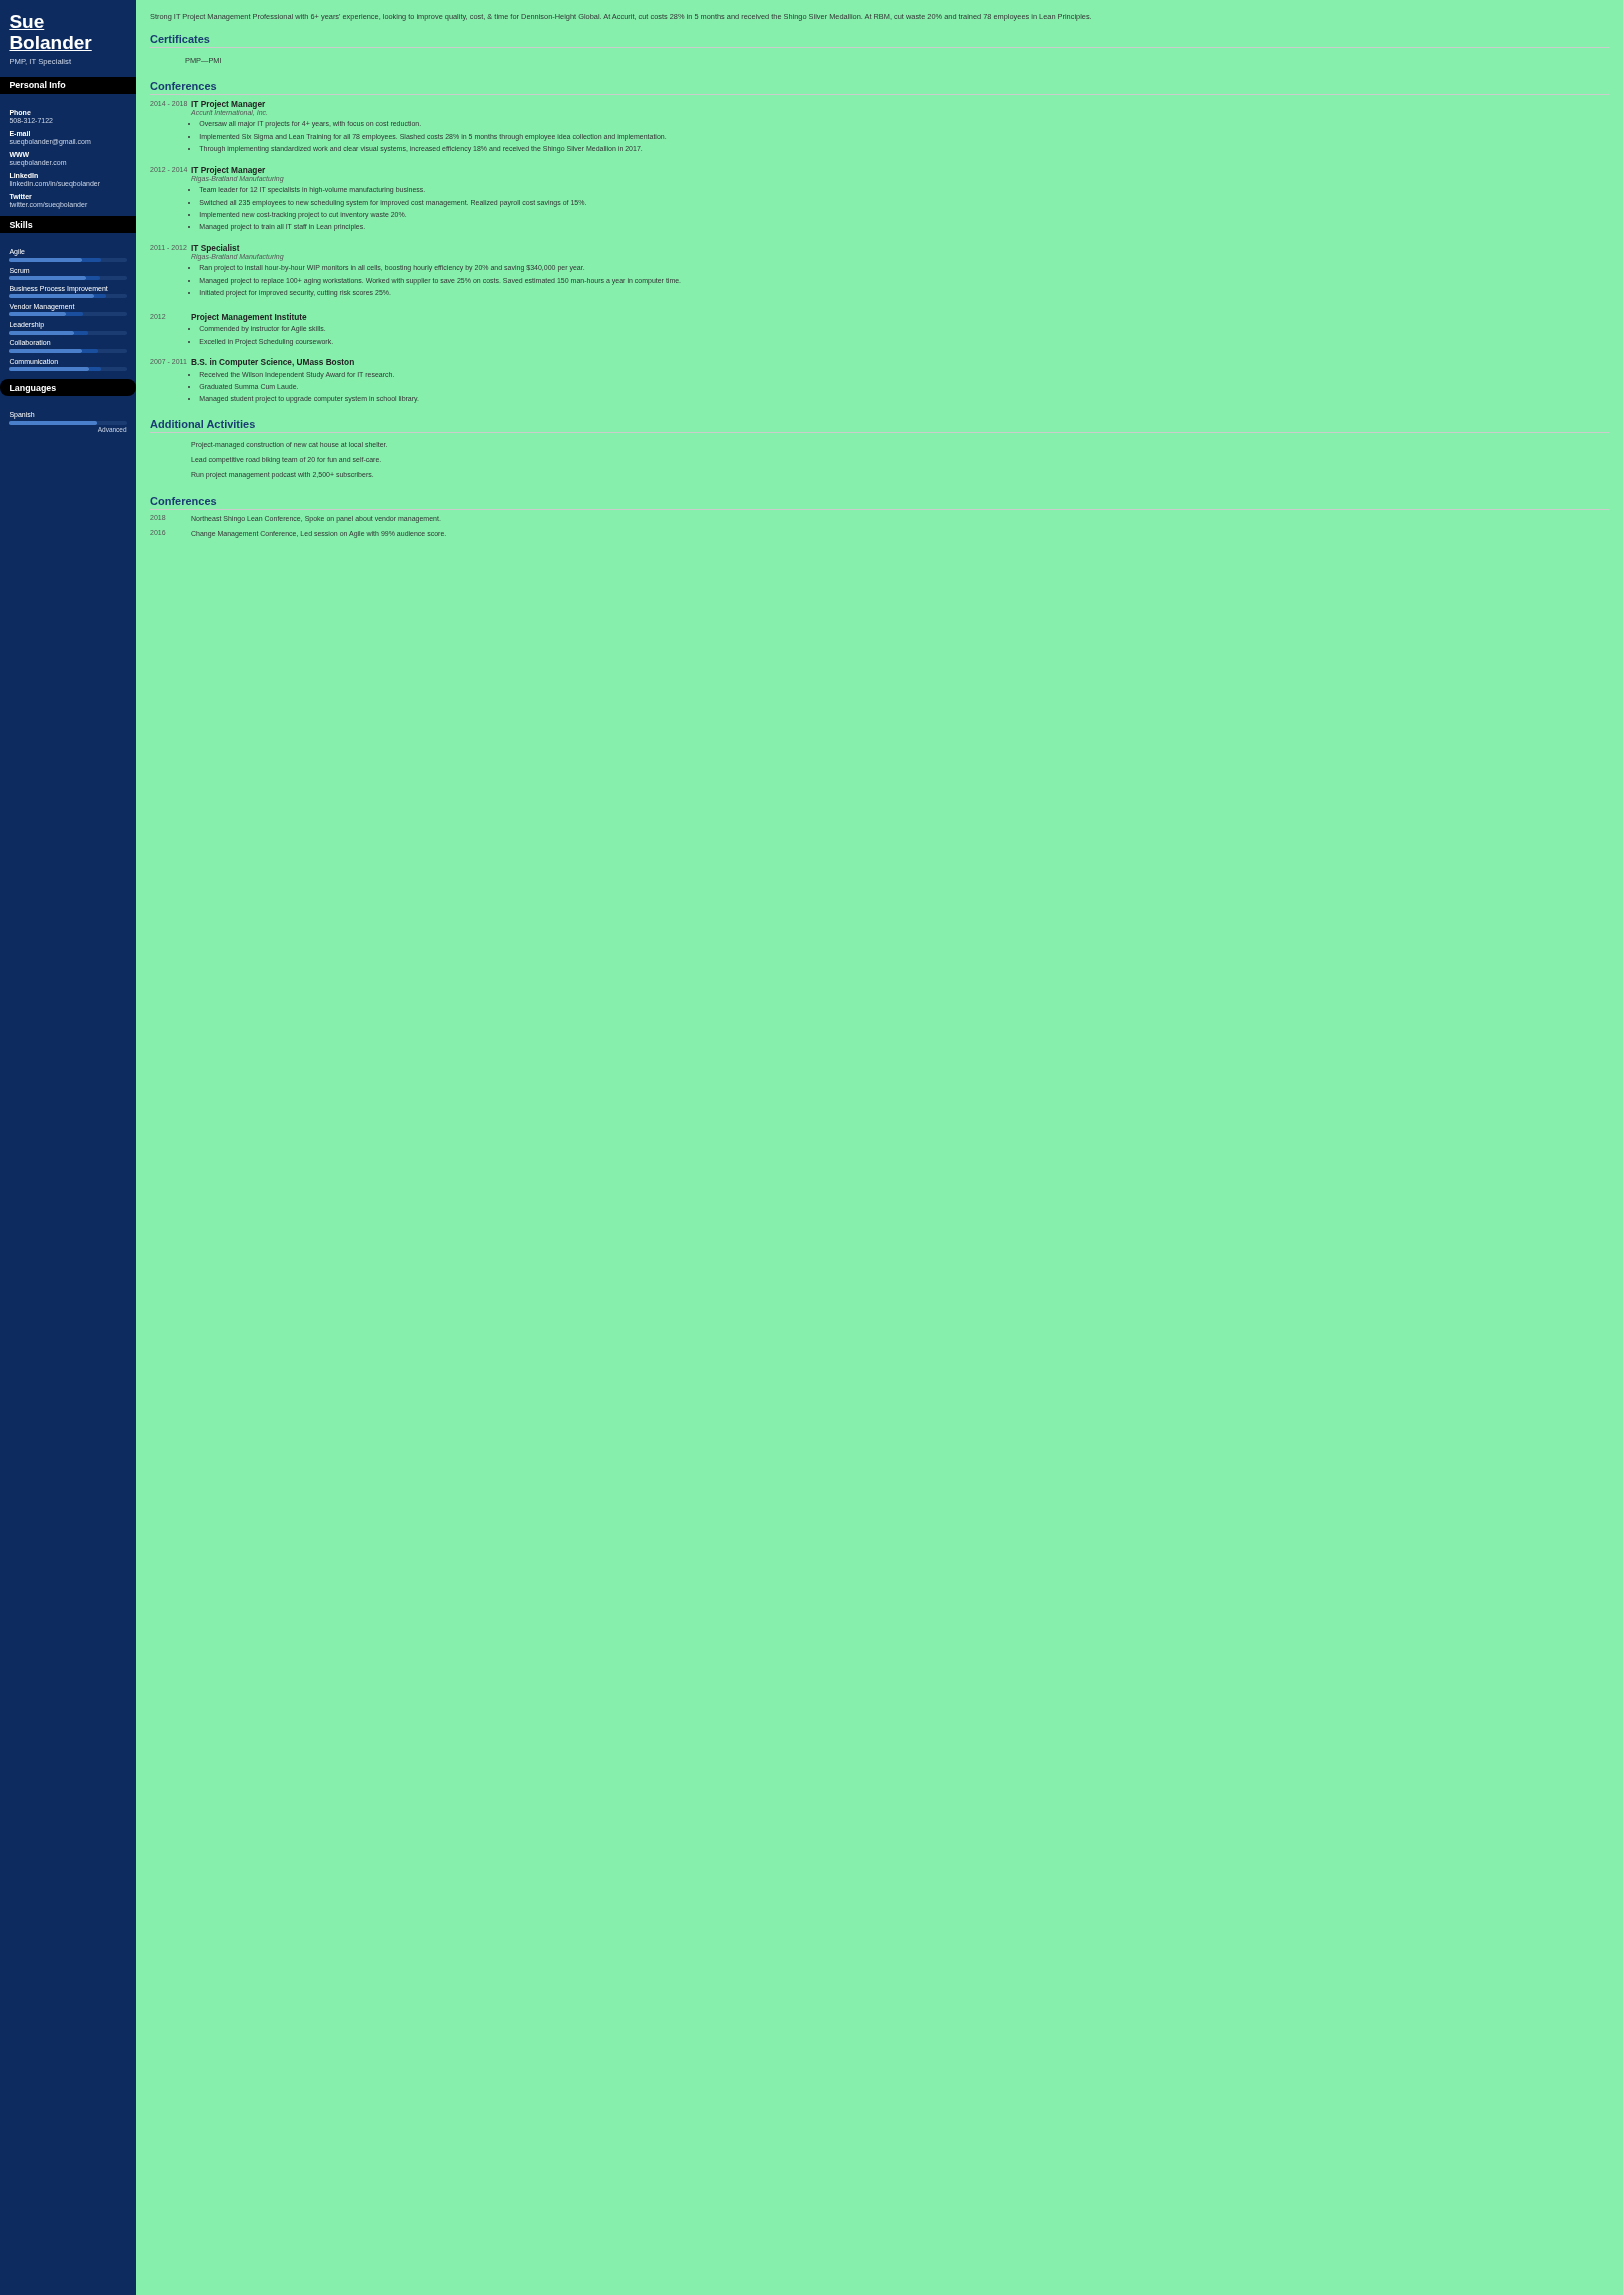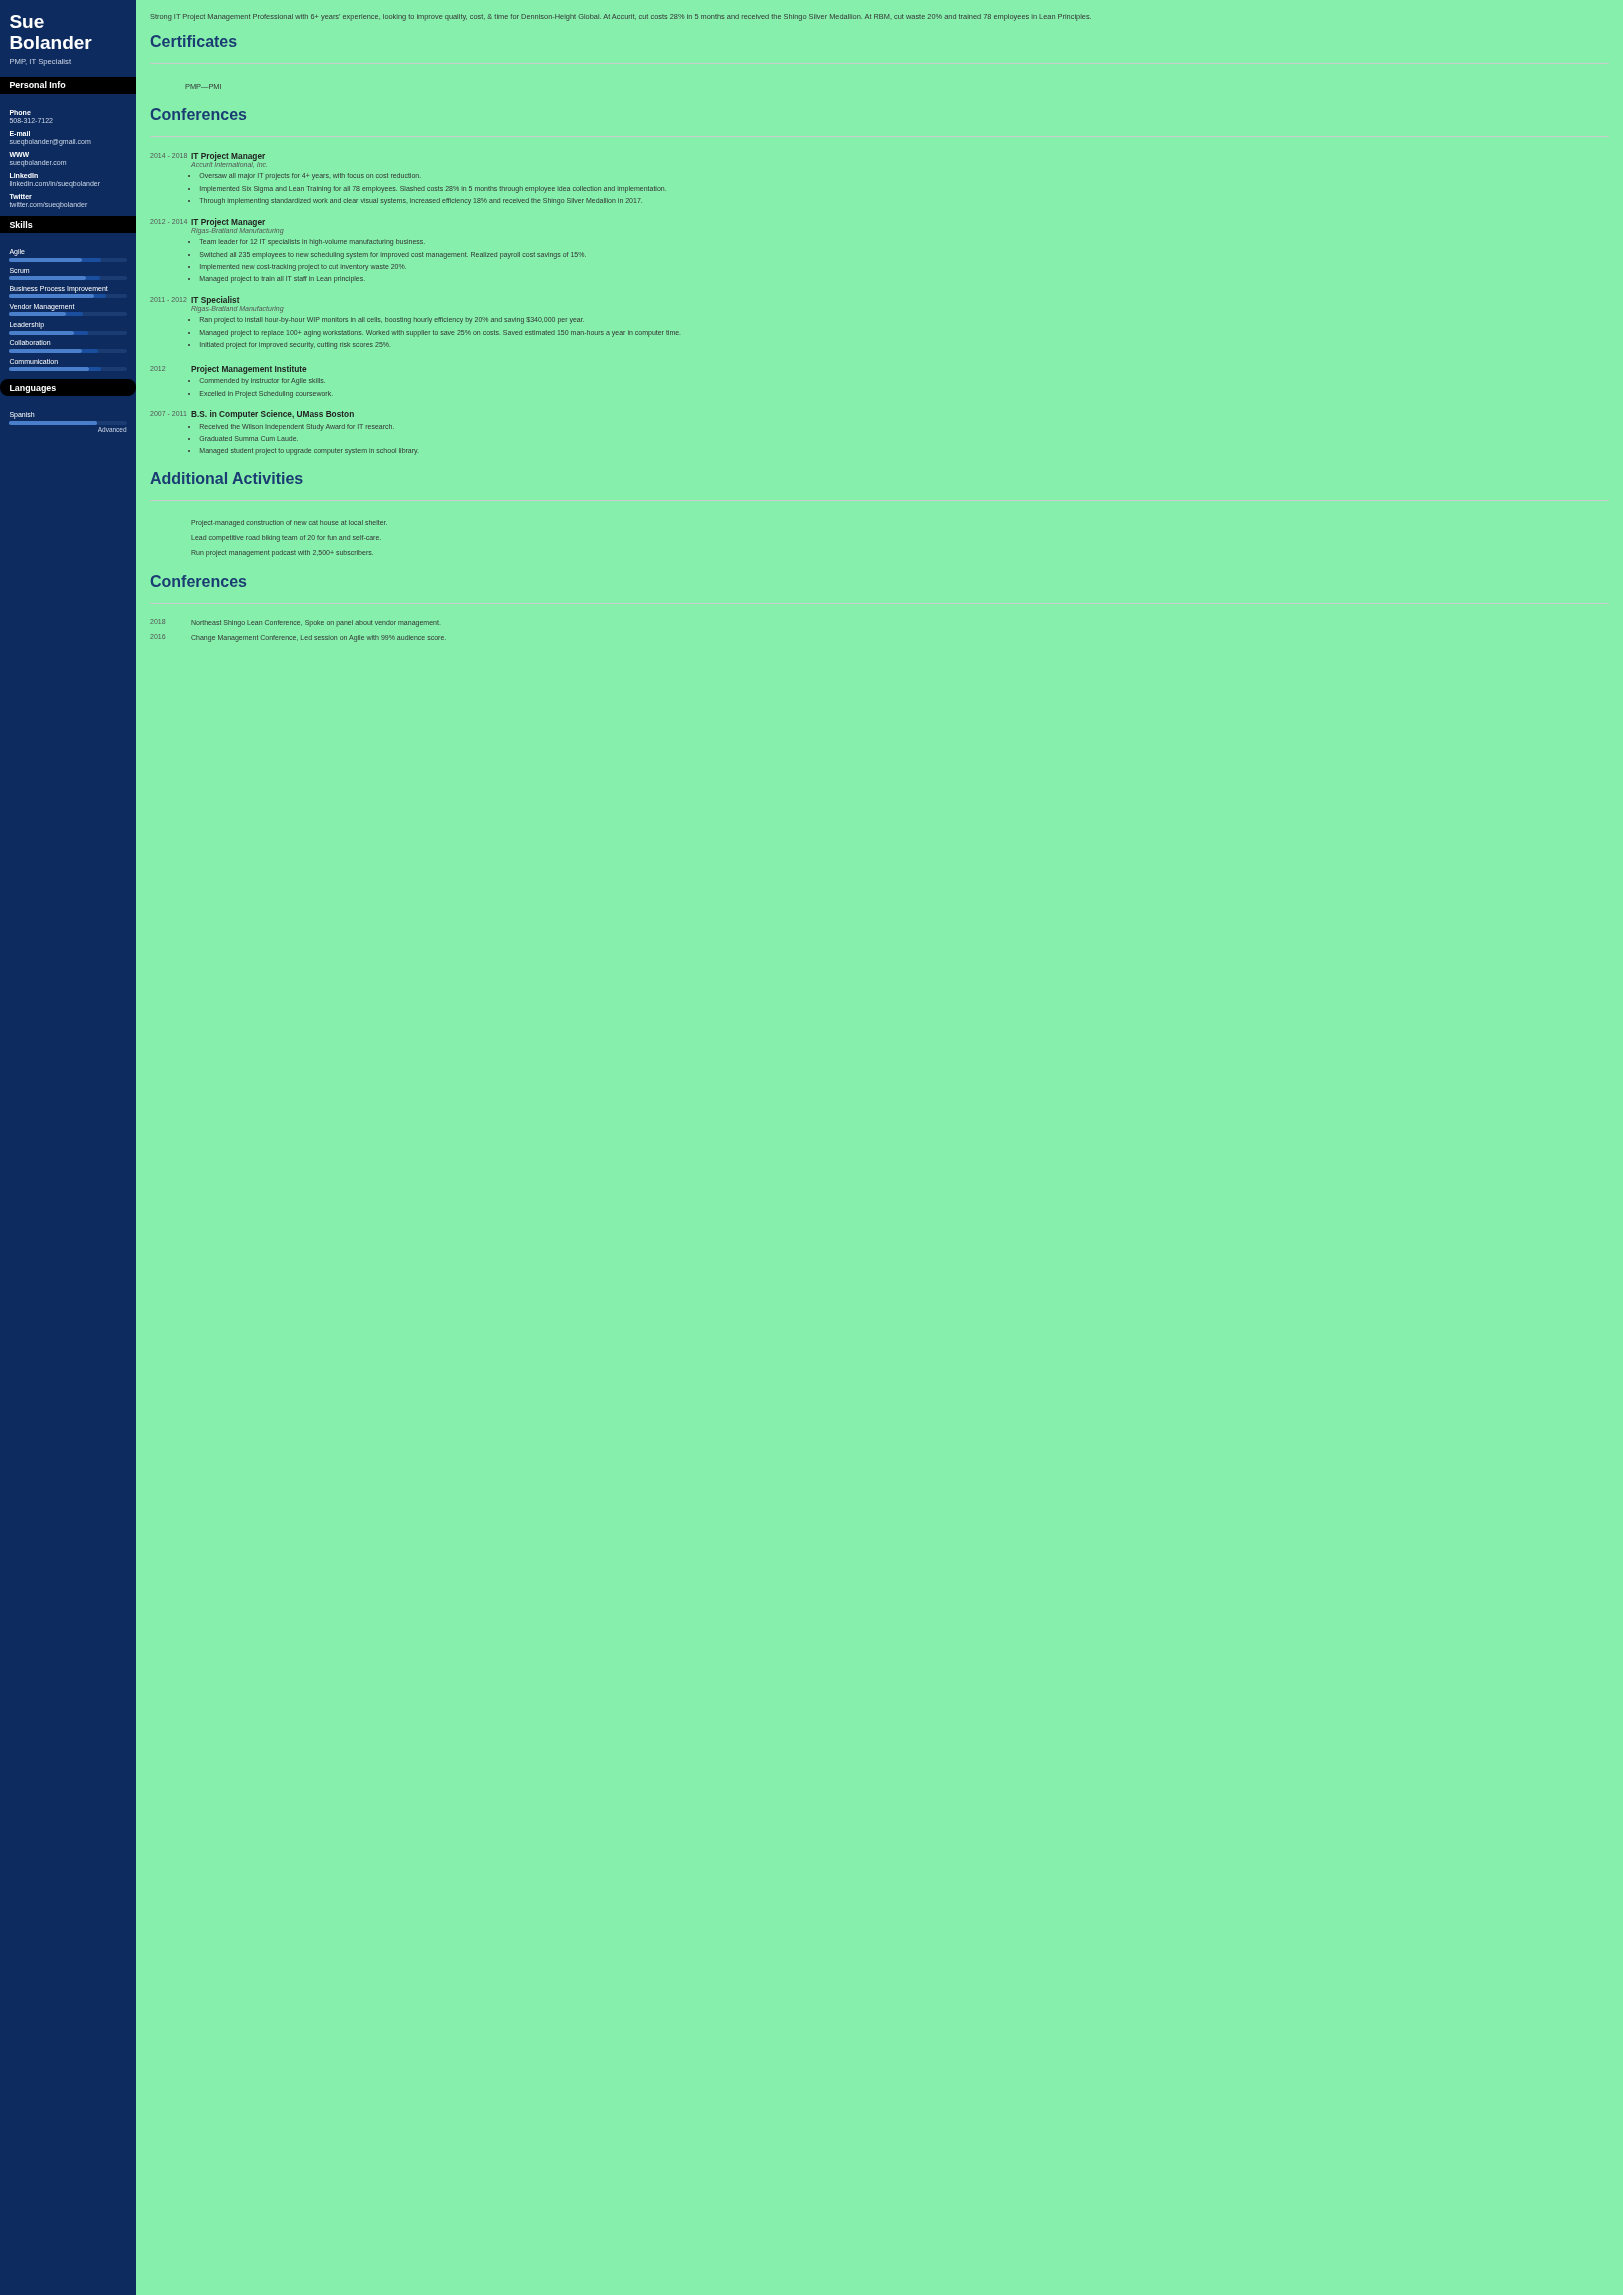--- a/index.html
+++ b/index.html
@@ -19,20 +19,21 @@
       background-color: #0d2b5e;
       color: #fff;
       padding: 11.8px 9.4px 17.7px 9.4px;
     }
 
     .sidebar-name {
       font-size: 19px;
       font-weight: 900;
       line-height: 1.1;
       margin-bottom: 3.5px;
+      text-decoration: underline;
     }
 
     .sidebar-title {
       font-size: 7.7px;
       color: #ccd6e8;
       margin-bottom: 10.6px;
     }
 
     .sidebar-section-title {
       font-size: 8.9px;
@@ -110,26 +111,26 @@
     }
 
     .summary-text {
       font-size: 7.4px;
       line-height: 1.6;
       margin-bottom: 10.6px;
       color: #333;
     }
 
     .section-title {
-      font-size: 16px;
+      font-size: 11px;
       font-weight: 700;
       color: #1a3c72;
       border-bottom: 0.6px solid #ccc;
-      padding-bottom: 12px;
-      margin-bottom: 14px;
+      padding-bottom: 2px;
+      margin-bottom: 4px;
     }
 
     .section { margin-bottom: 11.8px; }
 
     
     .cert-item {
       font-size: 7.4px;
       padding: 3.5px 0 3.5px 35px;
       color: #333;
     }

